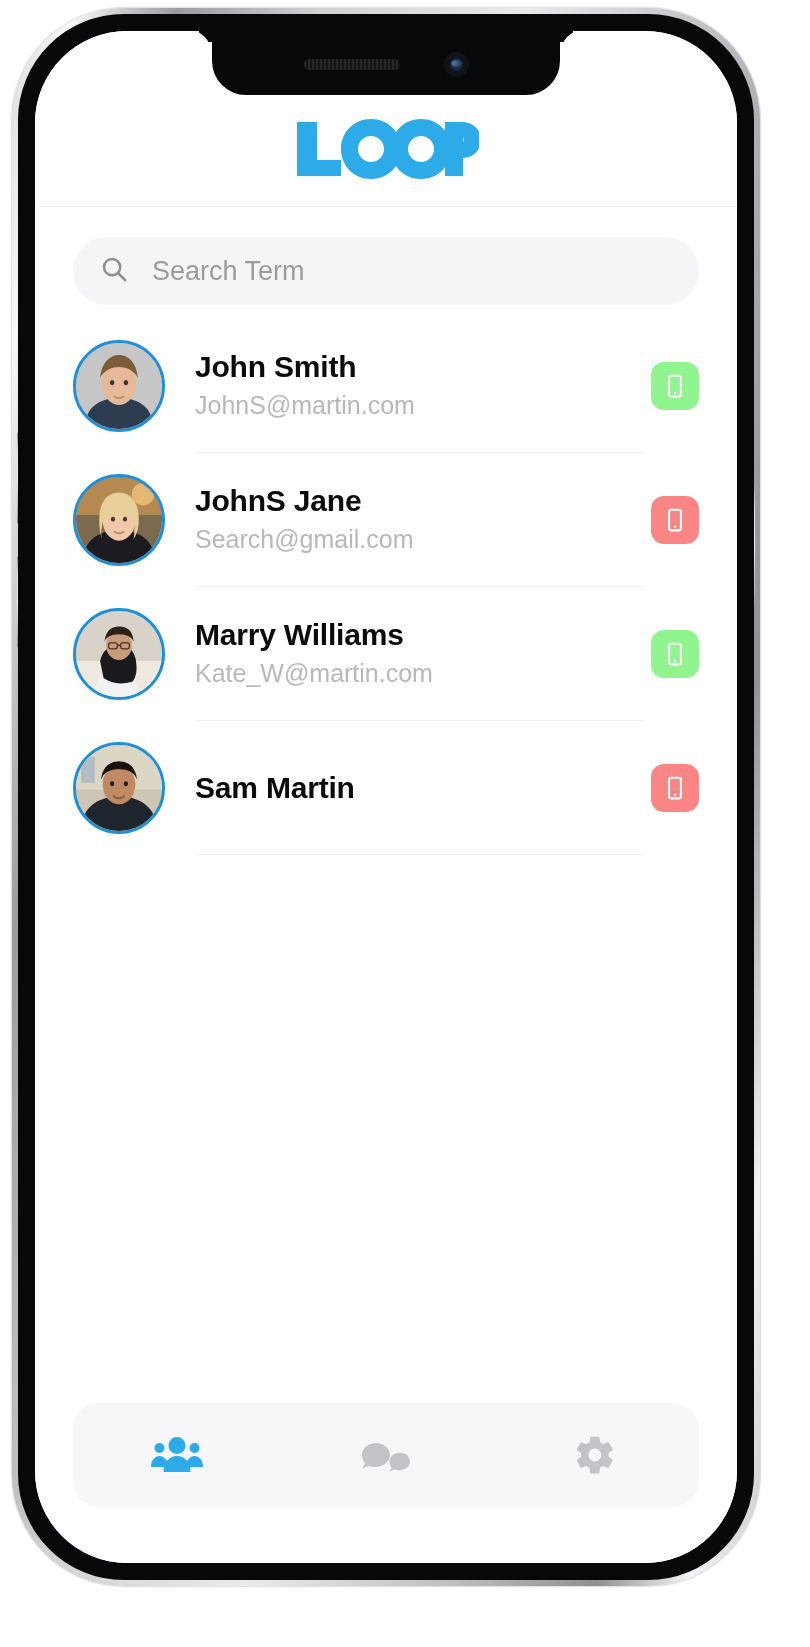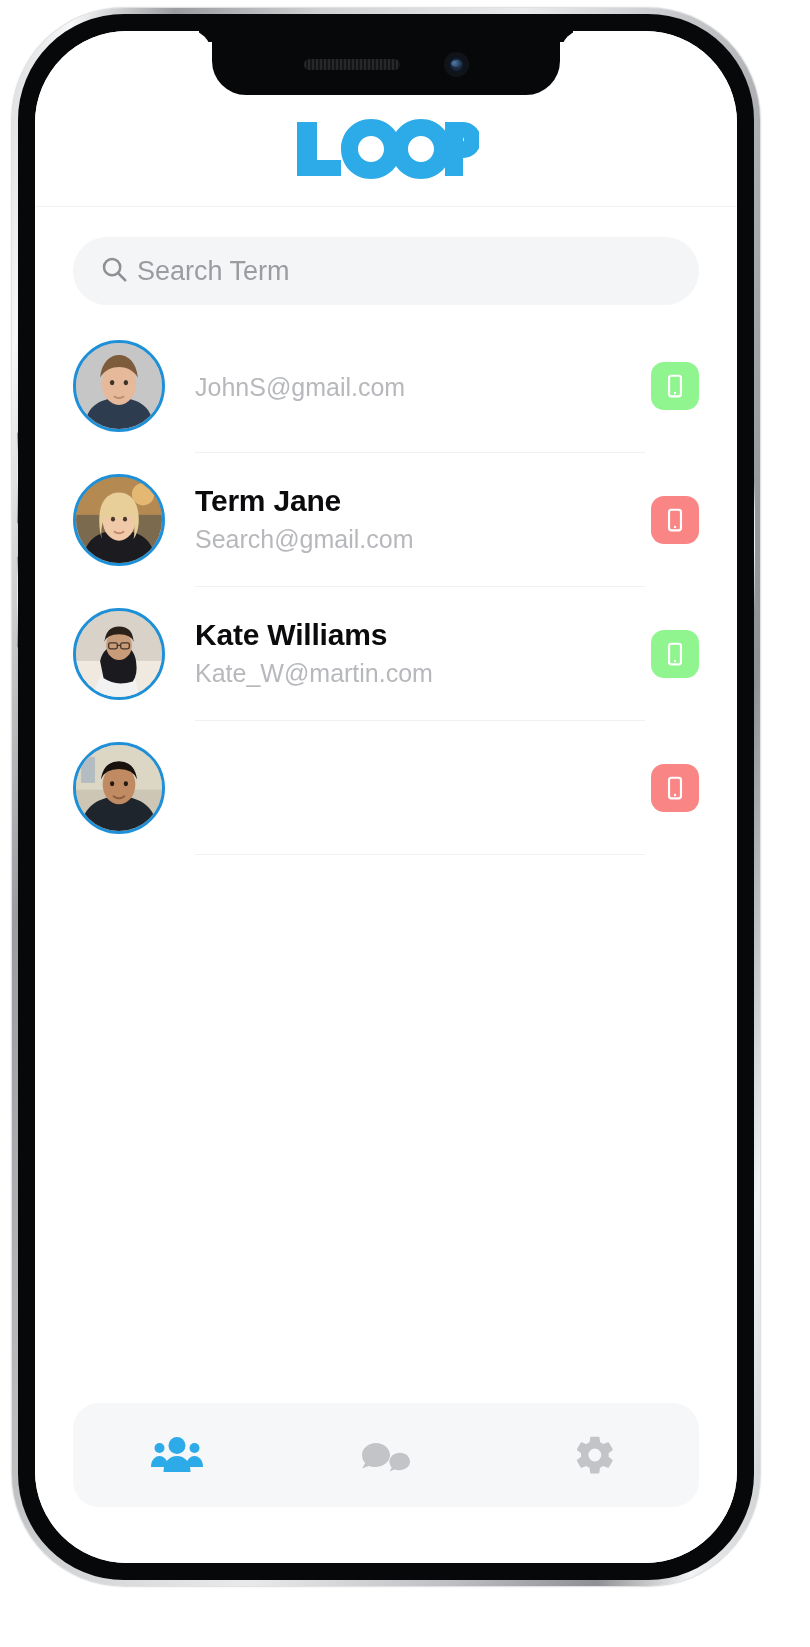--- a/index.html
+++ b/index.html
@@ -137,21 +137,21 @@
     padding: 30px 38px 0 38px;
     flex: 0 0 auto;
   }
   .search-box {
     height: 68px;
     background: #f4f5f7;
     border-radius: 34px;
     display: flex;
     align-items: center;
     padding: 0 26px;
-    gap: 8px;
+    gap: 23px;
   }
   .search-box input {
     border: none;
     outline: none;
     background: transparent;
     font-family: "Liberation Sans", sans-serif;
     font-size: 27px;
     color: #6f7175;
     width: 100%;
   }
@@ -291,21 +291,22 @@
                   <rect width="100" height="100" fill="#c6c6c6"></rect>
                   <path d="M10 100 c0 -24 16 -36 40 -36 s40 12 40 36 Z" fill="#2e3c50"></path>
                   <ellipse cx="50" cy="47" rx="20" ry="25" fill="#e7b99b"></ellipse>
                   <path d="M28 40 c2 -18 12 -26 22 -26 s20 8 22 26 c-6 -9 -14 -12 -22 -12 s-16 3 -22 12 Z" fill="#7d5c3c"></path>
                   <ellipse cx="42" cy="46" rx="2.6" ry="3" fill="#3c3228"></ellipse>
                   <ellipse cx="58" cy="46" rx="2.6" ry="3" fill="#3c3228"></ellipse>
                   <path d="M44 62 q6 4 12 0" stroke="#b98c6e" stroke-width="2" fill="none"></path>
                 </svg>
               </div>
               <div class="contact-main">
-                <div class="contact-email">JohnS@gmail.com</div>
+                <div class="contact-name">John Smith</div>
+                <div class="contact-email">JohnS@martin.com</div>
               </div>
               <div class="status-badge" style="background:#90f58f">
                 <svg width="26" height="26" viewBox="0 0 24 24" aria-hidden="true">
                   <rect x="6.5" y="2.5" width="11" height="19" rx="2.2" fill="none" stroke="#ffffff" stroke-width="2"></rect>
                   <circle cx="12" cy="18.4" r="1.1" fill="#ffffff"></circle>
                 </svg>
               </div>
             </div>
 
             <div class="contact-row">
@@ -316,21 +317,21 @@
                   <circle cx="78" cy="20" r="13" fill="#f0c27a" opacity=".8"></circle>
                   <path d="M8 100 c0 -26 18 -38 42 -38 s42 12 42 38 Z" fill="#1c1c20"></path>
                   <ellipse cx="50" cy="50" rx="19" ry="24" fill="#f0c9a8"></ellipse>
                   <path d="M27 50 c0 -22 10 -32 23 -32 s23 10 23 32 c0 10 -3 18 -6 22 c3 -16 -2 -28 -2 -28 c-8 6 -24 6 -32 2 c-2 8 -5 16 -3 26 c-2 -6 -3 -14 -3 -22 Z" fill="#e8cf9a"></path>
                   <ellipse cx="43" cy="49" rx="2.4" ry="2.8" fill="#4a3828"></ellipse>
                   <ellipse cx="57" cy="49" rx="2.4" ry="2.8" fill="#4a3828"></ellipse>
                   <path d="M44 63 q6 5 12 0" stroke="#c08a72" stroke-width="2.2" fill="none"></path>
                 </svg>
               </div>
               <div class="contact-main">
-                <div class="contact-name">Term Jane</div>
+                <div class="contact-name">JohnS Jane</div>
                 <div class="contact-email">Search@gmail.com</div>
               </div>
               <div class="status-badge" style="background:#fa8585">
                 <svg width="26" height="26" viewBox="0 0 24 24" aria-hidden="true">
                   <rect x="6.5" y="2.5" width="11" height="19" rx="2.2" fill="none" stroke="#ffffff" stroke-width="2"></rect>
                   <circle cx="12" cy="18.4" r="1.1" fill="#ffffff"></circle>
                 </svg>
               </div>
             </div>
 
@@ -342,21 +343,21 @@
                   <path d="M20 100 q6 -32 26 -36 q18 -2 22 12 l6 24 Z" fill="#f2f2f2"></path>
                   <path d="M28 58 q4 -18 22 -18 q18 0 20 20 q2 14 -4 22 q-20 6 -34 -4 Z" fill="#1b1b1f"></path>
                   <ellipse cx="50" cy="40" rx="15" ry="17" fill="#c99c79"></ellipse>
                   <path d="M33 36 q2 -18 17 -18 q16 0 17 18 q-3 -9 -17 -9 q-14 0 -17 9 Z" fill="#2b2119"></path>
                   <rect x="38" y="37" width="10" height="7" rx="2" fill="none" stroke="#403326" stroke-width="1.5"></rect>
                   <rect x="52" y="37" width="10" height="7" rx="2" fill="none" stroke="#403326" stroke-width="1.5"></rect>
                   <line x1="48" y1="40" x2="52" y2="40" stroke="#403326" stroke-width="1.5"></line>
                 </svg>
               </div>
               <div class="contact-main">
-                <div class="contact-name">Kate Williams</div>
+                <div class="contact-name">Marry Williams</div>
                 <div class="contact-email">Kate_W@martin.com</div>
               </div>
               <div class="status-badge" style="background:#90f58f">
                 <svg width="26" height="26" viewBox="0 0 24 24" aria-hidden="true">
                   <rect x="6.5" y="2.5" width="11" height="19" rx="2.2" fill="none" stroke="#ffffff" stroke-width="2"></rect>
                   <circle cx="12" cy="18.4" r="1.1" fill="#ffffff"></circle>
                 </svg>
               </div>
             </div>
 
@@ -368,20 +369,21 @@
                   <rect x="6" y="14" width="16" height="30" fill="#9fb0c0" opacity=".7"></rect>
                   <path d="M6 100 c0 -28 20 -40 44 -40 s44 12 44 40 Z" fill="#1f252c"></path>
                   <ellipse cx="50" cy="46" rx="19" ry="23" fill="#c08a62"></ellipse>
                   <path d="M29 40 q3 -21 21 -21 q18 0 21 21 q-5 -12 -21 -12 q-16 0 -21 12 Z" fill="#17120e"></path>
                   <ellipse cx="42" cy="45" rx="2.5" ry="2.9" fill="#241a12"></ellipse>
                   <ellipse cx="58" cy="45" rx="2.5" ry="2.9" fill="#241a12"></ellipse>
                   <path d="M43 59 q7 6 14 0" stroke="#8d5f42" stroke-width="2.2" fill="none"></path>
                 </svg>
               </div>
               <div class="contact-main">
+                <div class="contact-name">Sam Martin</div>
               </div>
               <div class="status-badge" style="background:#fa8585">
                 <svg width="26" height="26" viewBox="0 0 24 24" aria-hidden="true">
                   <rect x="6.5" y="2.5" width="11" height="19" rx="2.2" fill="none" stroke="#ffffff" stroke-width="2"></rect>
                   <circle cx="12" cy="18.4" r="1.1" fill="#ffffff"></circle>
                 </svg>
               </div>
             </div>
 
           </div>

